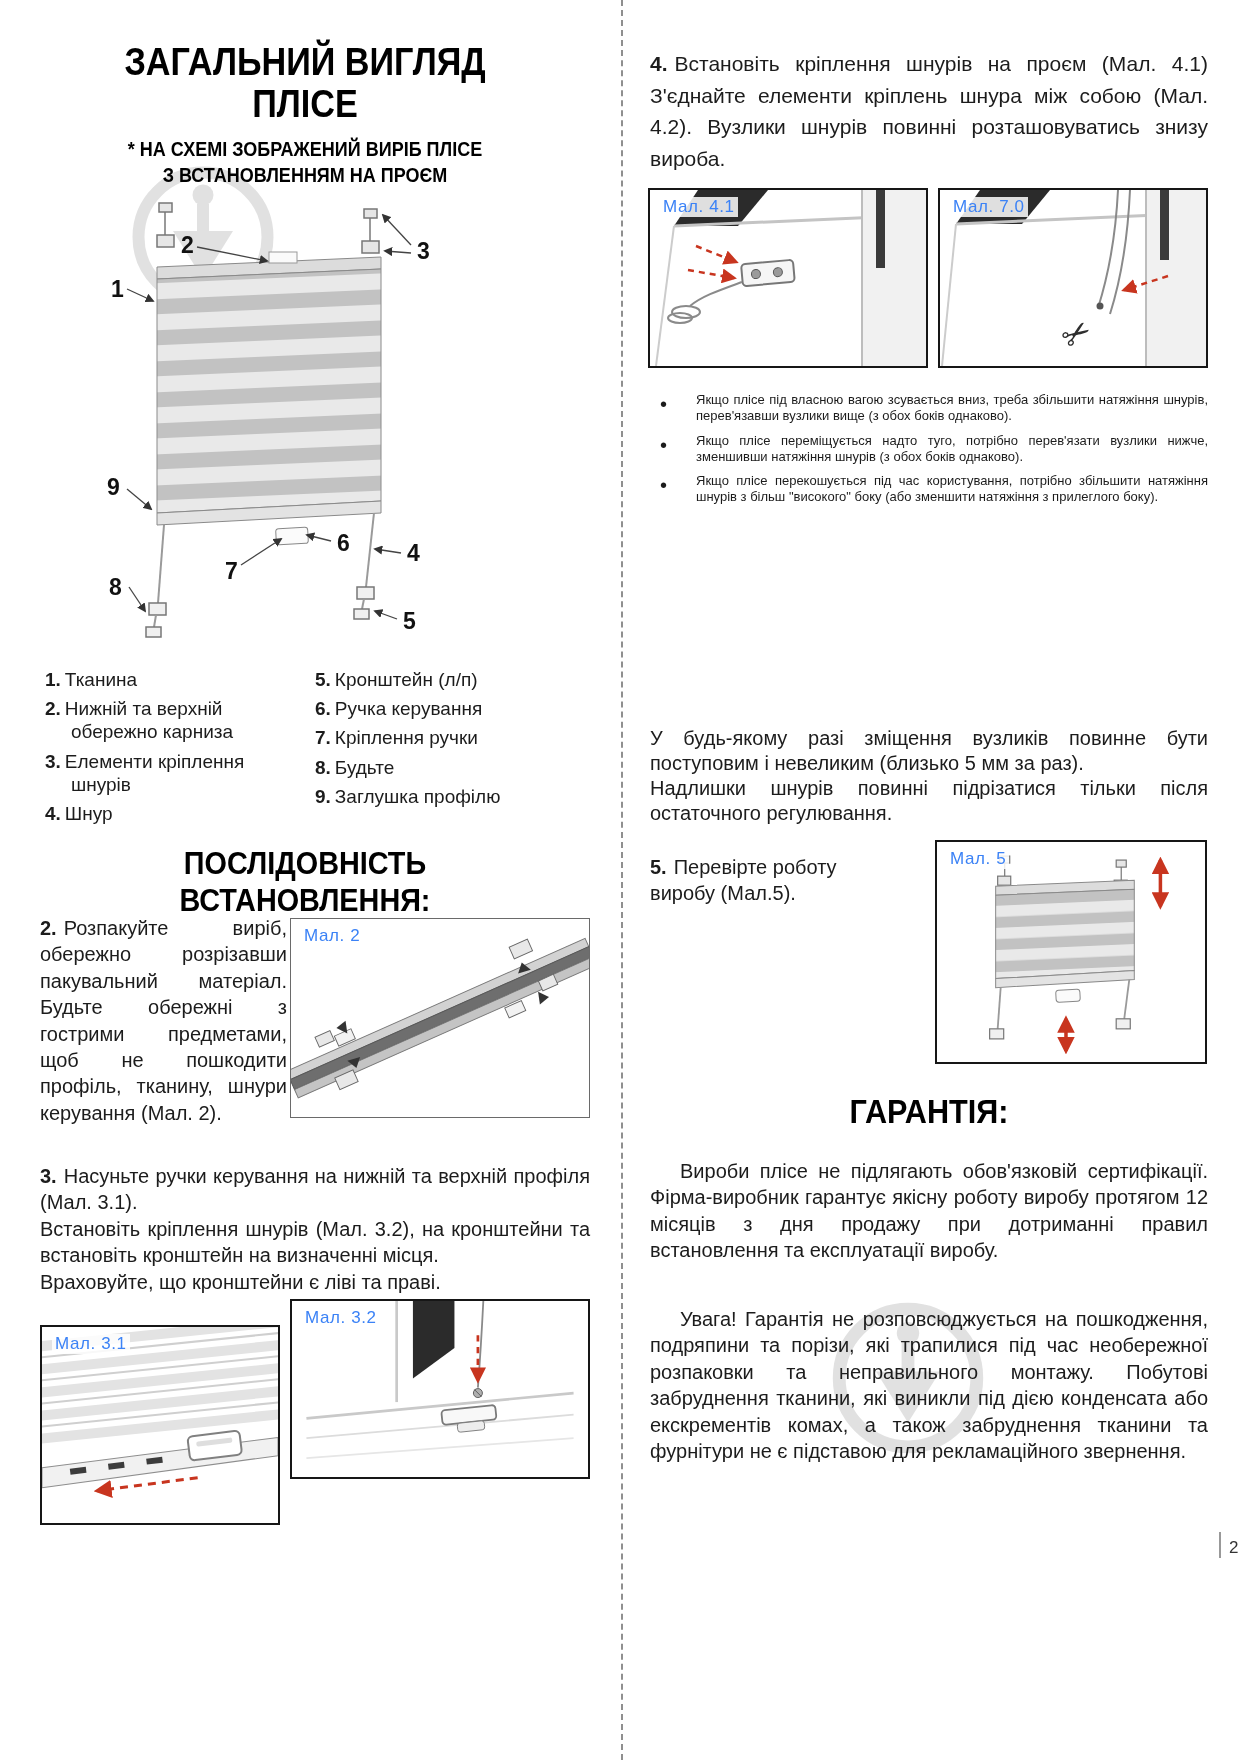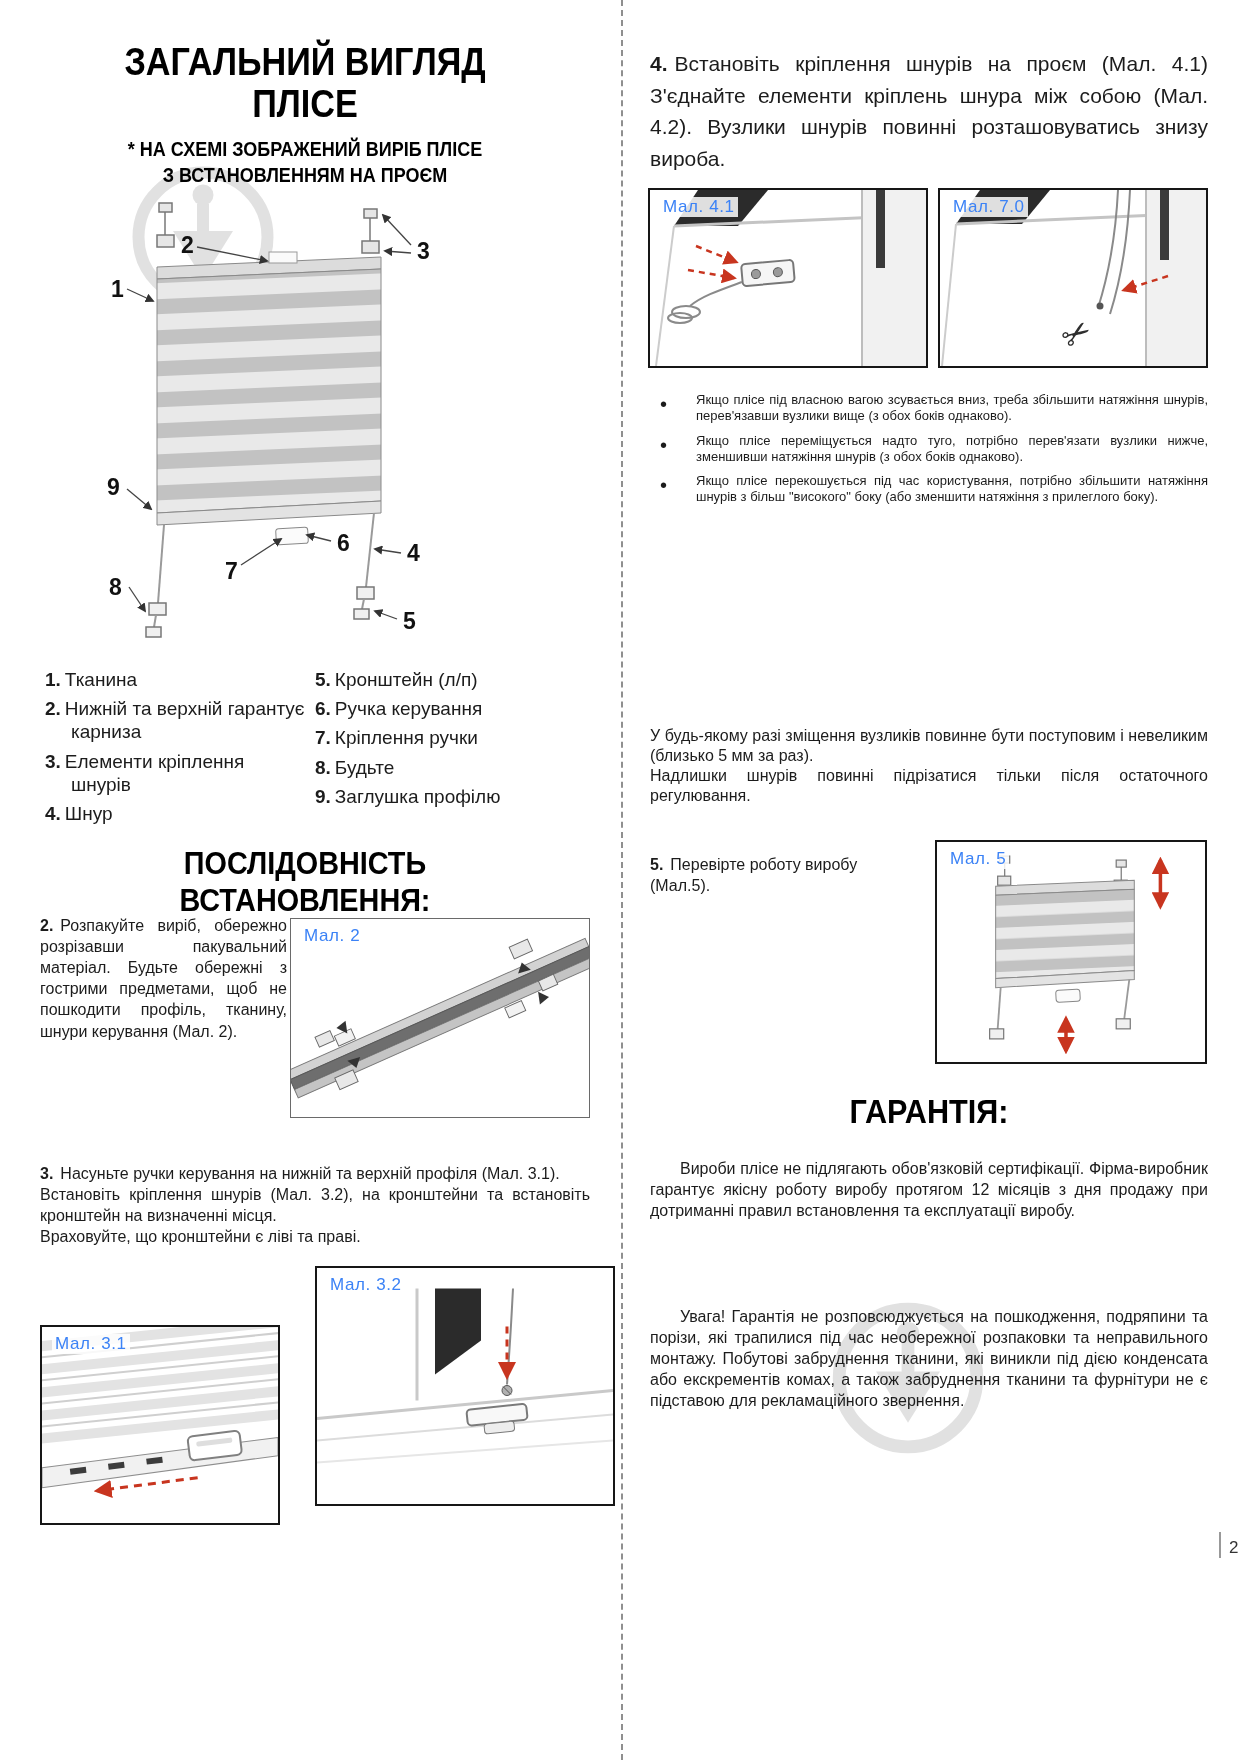--- a/index.html
+++ b/index.html
@@ -5,21 +5,21 @@
   * { margin:0; padding:0; box-sizing:border-box; }
   html,body { background:#ffffff; }
   .page { position:relative; width:1245px; height:1760px; background:#fff;
           font-family:"Liberation Sans", sans-serif; color:#1c1c1c; overflow:hidden; }
   .abs { position:absolute; }
   .divider { position:absolute; left:621px; top:0; height:1760px; border-left:2px dashed #8f8f8f; }
   .title { font-size:38px; font-weight:800; text-align:center; line-height:1.1; color:#000; }
   .subtitle { font-size:20px; font-weight:700; text-align:center; line-height:1.3; color:#000; }
   .hdr { font-size:32px; font-weight:800; text-align:center; color:#000; }
   .cond { transform:scaleX(0.9); transform-origin:50% 50%; }
-  .body { font-size:16px; line-height:1.32; text-align:justify; }
+  .body { font-size:20px; line-height:1.32; text-align:justify; }
   .tight { line-height:1.25; }
   .stepnum { font-weight:700; margin-right:7px; }
   .indent { text-indent:30px; }
   .legend { font-size:19px; line-height:1.22; }
   .legend .item { padding-left:26px; text-indent:-26px; margin-bottom:6px; }
   .legend b { font-weight:700; margin-right:4px; }
   .figbox { position:absolute; border:2.5px solid #161616; background:#fff; }
   .figbox.thin { border-width:1.5px; border-color:#6a6a6a; }
   .figsvg { position:absolute; left:0; top:0; width:100%; height:100%; }
   .figlabel { position:absolute; top:7px; left:10px; font-size:17px; letter-spacing:0.6px;
@@ -113,21 +113,21 @@
       <text x="358" y="434">5</text>
       <text x="292" y="356">6</text>
       <text x="180" y="384">7</text>
       <text x="64" y="400">8</text>
       <text x="62" y="300">9</text>
     </g>
   </svg>
 
   <div class="abs legend" style="left:45px; top:668px; width:260px;">
     <div class="item"><b>1.</b><span>Тканина</span></div>
-    <div class="item"><b>2.</b><span>Нижній та верхній гарантує карниза</span></div>
+    <div class="item"><b>2.</b><span>Нижній та верхній обережно карниза</span></div>
     <div class="item"><b>3.</b><span>Елементи кріплення шнурів</span></div>
     <div class="item"><b>4.</b><span>Шнур</span></div>
   </div>
   <div class="abs legend" style="left:315px; top:668px; width:275px;">
     <div class="item"><b>5.</b><span>Кронштейн (л/п)</span></div>
     <div class="item"><b>6.</b><span>Ручка керування</span></div>
     <div class="item"><b>7.</b><span>Кріплення ручки</span></div>
     <div class="item"><b>8.</b><span>Будьте</span></div>
     <div class="item"><b>9.</b><span>Заглушка профілю</span></div>
   </div>
@@ -197,21 +197,21 @@
       </g>
       <g transform="rotate(-7 172 118)">
         <rect x="146" y="106" width="52" height="24" rx="5" fill="#ffffff" stroke="#808080" stroke-width="2"></rect>
         <rect x="154" y="112" width="36" height="5" rx="2" fill="#dedede"></rect>
       </g>
       <line x1="155" y1="150" x2="55" y2="163" stroke="#c8351f" stroke-width="3" stroke-dasharray="8 6" marker-end="url(#ra31)"></line>
     </svg>
     <span class="figlabel">Мал. 3.1</span>
   </div>
 
-  <div class="figbox" style="left:290px; top:1266px; width:300px; height:240px;margin-left:25px;">
+  <div class="figbox" style="left:290px; top:1299px; width:300px; height:180px;">
     <svg class="figsvg" viewBox="0 0 296 195">
       <defs>
         <marker id="ra32" viewBox="0 0 10 10" refX="8" refY="5" markerWidth="6" markerHeight="6" orient="auto-start-reverse">
           <path d="M0,0 L10,5 L0,10 Z" fill="#c8351f"></path>
         </marker>
       </defs>
       <polygon points="118,0 164,0 164,52 118,86" fill="#2b2b2b"></polygon>
       <line x1="100" y1="0" x2="100" y2="112" stroke="#c9c9c9" stroke-width="3"></line>
       <line x1="0" y1="130" x2="296" y2="102" stroke="#c9c9c9" stroke-width="3"></line>
       <line x1="0" y1="152" x2="296" y2="126" stroke="#dcdcdc" stroke-width="2"></line>

